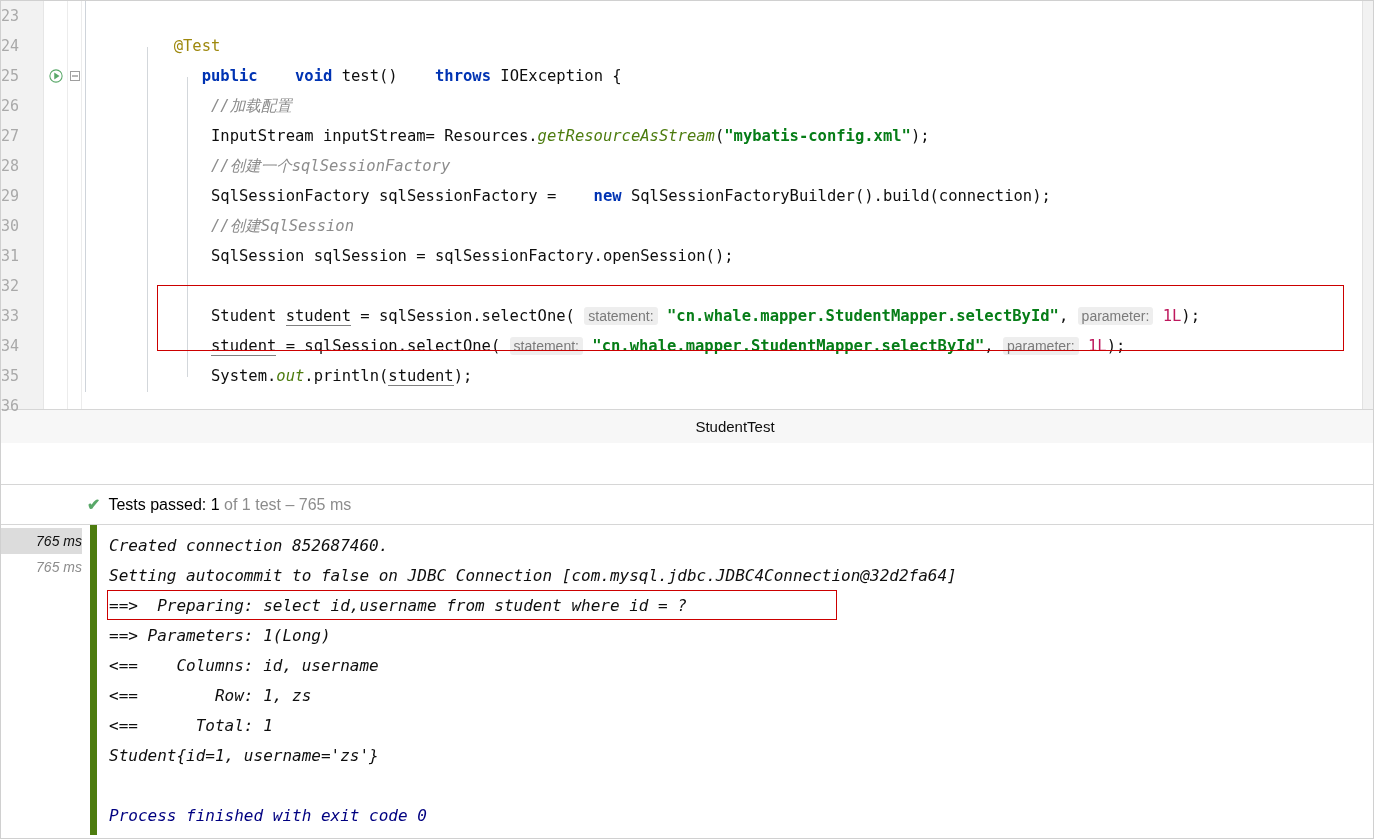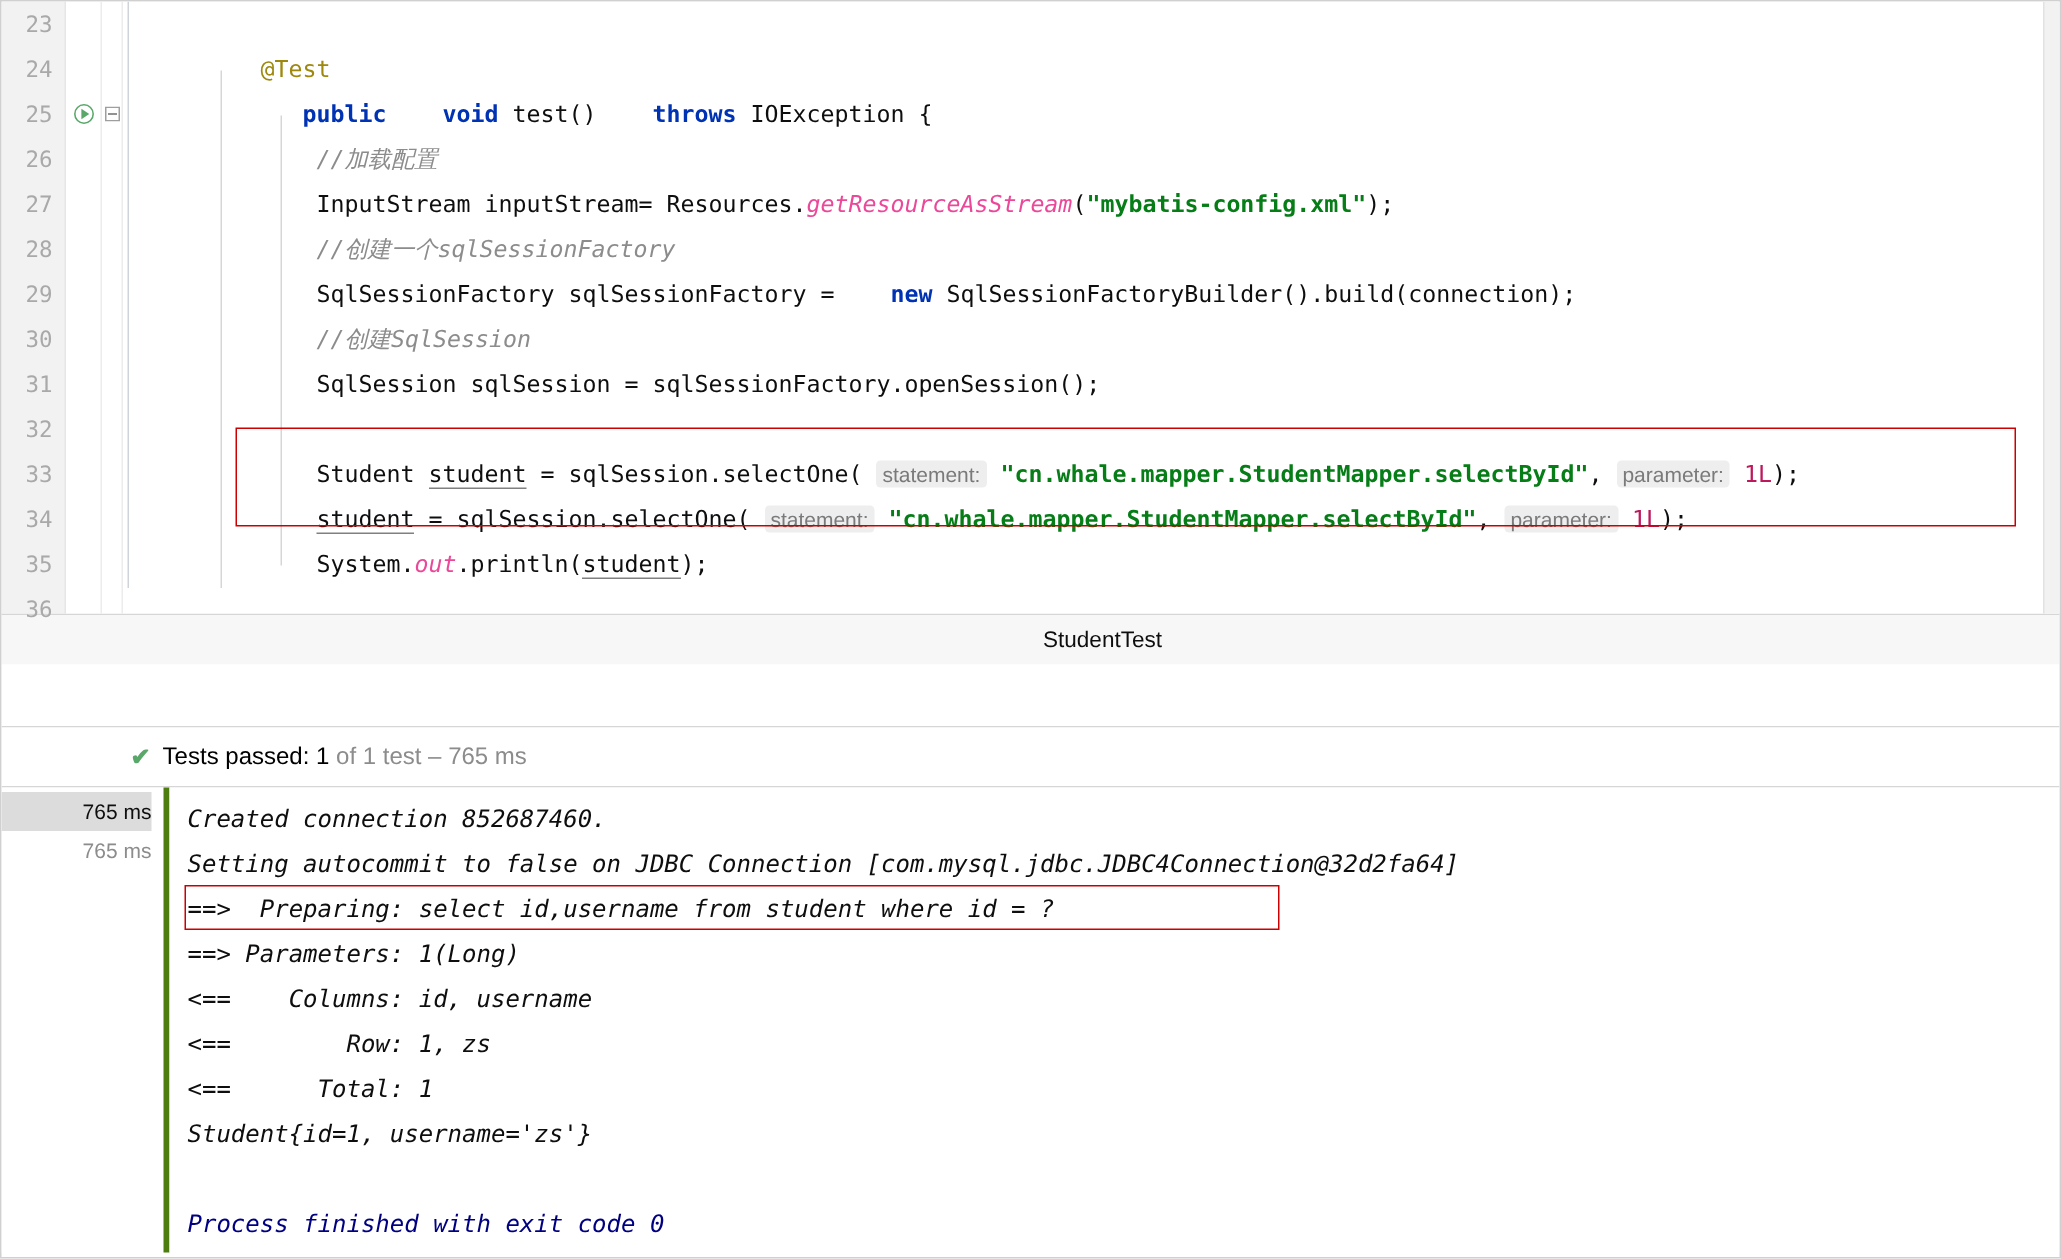--- a/index.html
+++ b/index.html
@@ -15,21 +15,21 @@
   }
   .editor-wrap {
     display: flex;
     height: 409px;
     border-bottom: 1px solid #d6d6d6;
     position: relative;
   }
   .gutter {
     width: 43px;
     background: #f2f2f2;
-    text-align: right;
+    text-align: left;
     padding-top: 0;
     border-right: 1px solid #e6e6e6;
   }
   .gutter .ln {
     height: 30px;
     line-height: 30px;
     color: #a9a9a9;
     font-size: 15px;
     padding-right: 8px;
   }
@@ -63,21 +63,21 @@
   .code-line {
     height: 30px;
     line-height: 30px;
     white-space: pre;
     color: #0e0e0e;
   }
   .kw   { color: #0033b3; font-weight: bold; padding-left: 28px; }
   .anno { color: #9e880d; }
   .str  { color: #067d17; font-weight: bold; }
   .com  { color: #8c8c8c; font-style: italic; }
-  .static-ital { color: #ec4899; font-style: italic; }
+  .static-ital { color: #4d7c0f; font-style: italic; }
   .num  { color: #be185d; }
   .uline { border-bottom: 1px solid #808080; }
   .hint {
     background: #eeeeee;
     color: #7a7a7a;
     font-family: Liberation Sans, sans-serif;
     font-size: 14px;
     padding: 1px 4px;
     border-radius: 3px;
     font-style: normal;
@@ -128,27 +128,28 @@
     background: #fff;
     border-bottom: 1px solid #d6d6d6;
   }
   .test-status-bar .check { color:#59a869; margin-right:8px; font-weight:bold;}
   .test-status-bar .grey { color:#8c8c8c; }
   .run-wrap {
     display:flex;
     height: 310px;
   }
   .run-tree {
-    width: 112px;
+    width: 96px;
     background: #fff;
-    border-right: 4px solid #4d7c0f;
+    border-right: 7px solid #4d7c0f;
     padding: 3px 8px 0 0;
     text-align: right;
     font-family: "Segoe UI", Arial, sans-serif;
     font-size: 14px;
+    font-style: italic;
   }
   .run-tree .row { height: 26px; line-height:26px; color:#8c8c8c;}
   .run-tree .row.sel { background:#dcdcdc; color:#0e0e0e; }
   .console {
     flex:1;
     background:#fff;
     padding: 6px 0 0 12px;
     font-family: "Menlo","Consolas", monospace;
     font-size: 16px;
     color:#0e0e0e;

